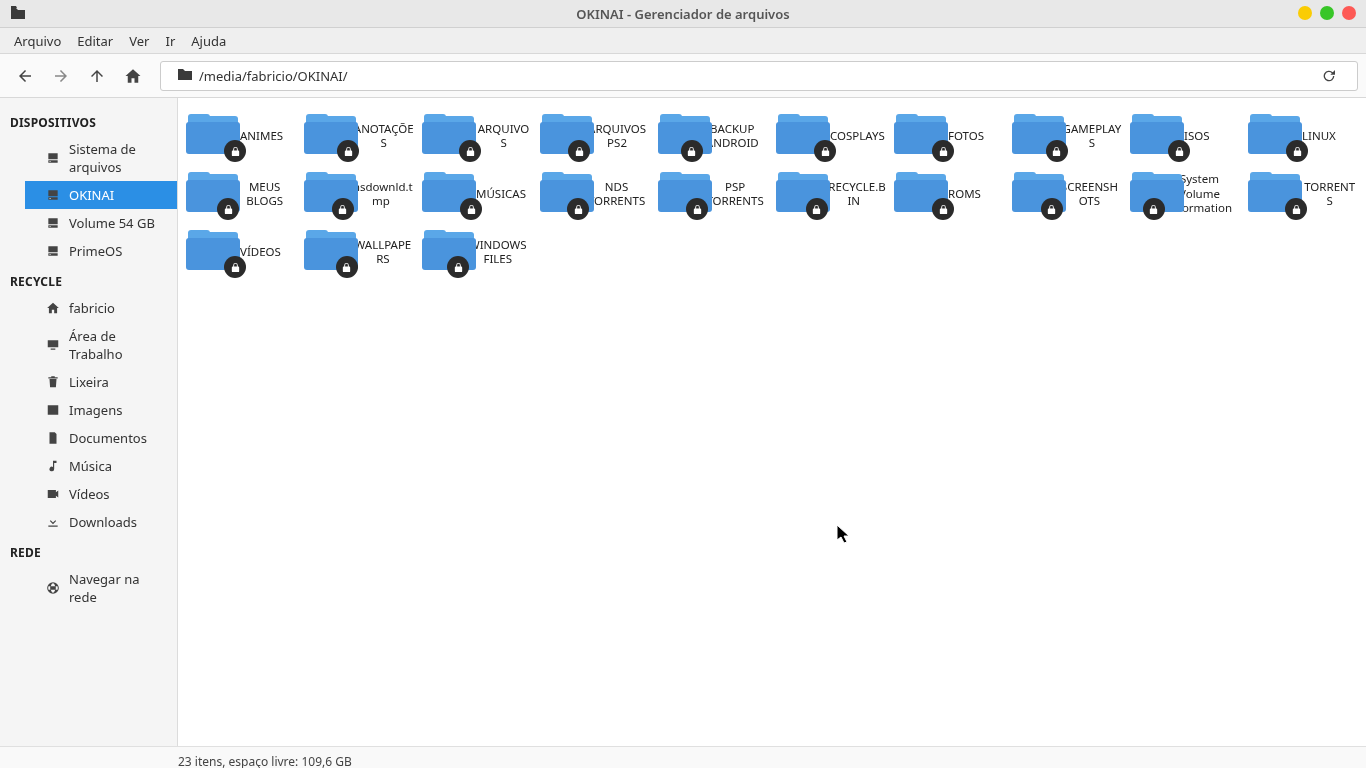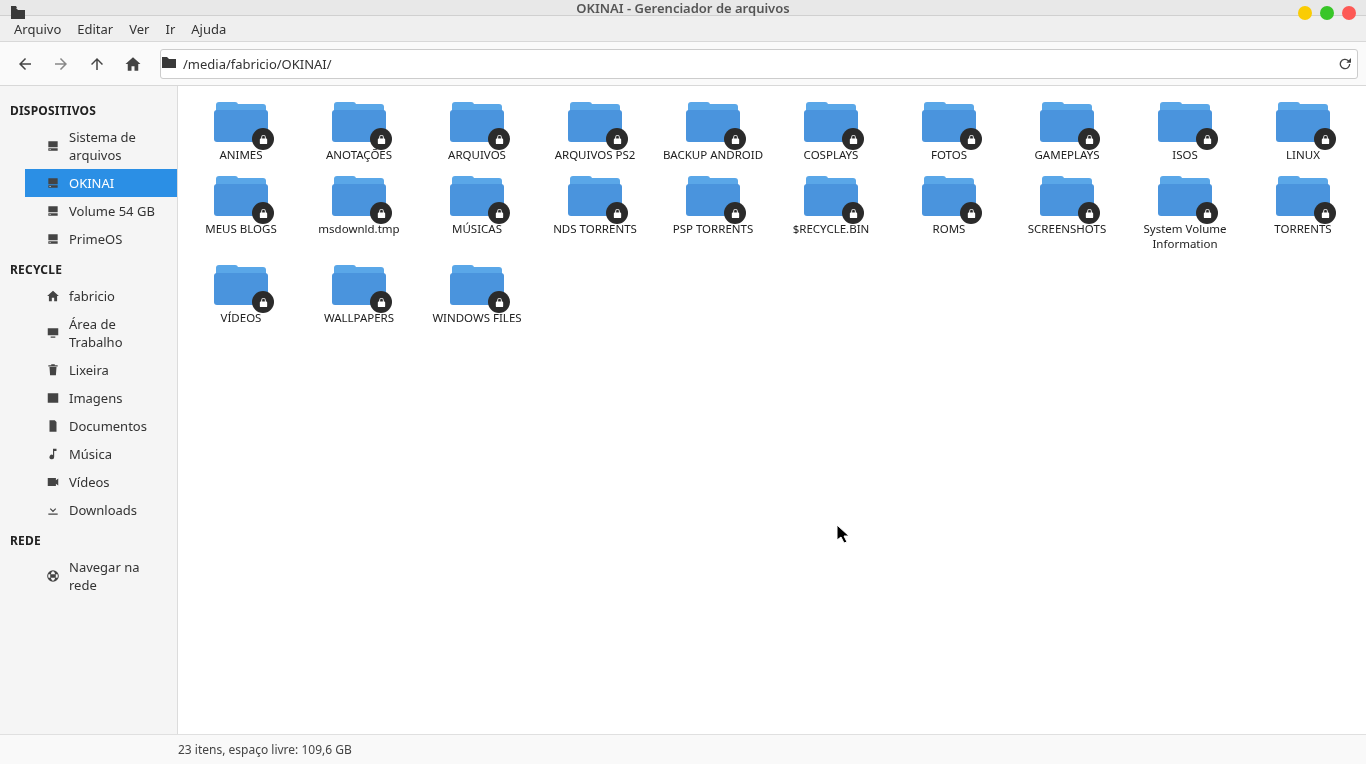--- a/index.html
+++ b/index.html
@@ -1,47 +1,47 @@
 <!DOCTYPE html>
 <html><head>
 <meta charset="utf-8">
 <style>
   * { margin: 0; padding: 0; box-sizing: border-box; }
   body { font-family: "Noto Sans", "Helvetica Neue", Arial, sans-serif; font-size: 13px; color: #333; background: #fff; width: 1366px; height: 768px; overflow: hidden; }
 
-  .titlebar { height: 16px; background: #e8e8e8; display: flex; align-items: center; justify-content: center; position: relative; border-bottom: 1px solid #d0d0d0; }
+  .titlebar { height: 28px; background: #e8e8e8; display: flex; align-items: center; justify-content: center; position: relative; border-bottom: 1px solid #d0d0d0; }
   .titlebar-icon { position: absolute; left: 10px; top: 6px; }
   .titlebar-title { font-weight: 600; color: #555; font-size: 13px; }
   .window-controls { position: absolute; right: 10px; top: 6px; display: flex; gap: 8px; }
   .win-btn { width: 14px; height: 14px; border-radius: 50%; }
   .win-min { background: #facc04; }
   .win-max { background: #38c628; }
   .win-close { background: #fd5955; }
 
   .menubar { height: 26px; background: #efefef; display: flex; padding: 0 6px; gap: 0; border-bottom: 1px solid #d8d8d8; }
   .menu-item { padding: 4px 8px; cursor: pointer; color: #333; }
 
   .toolbar { height: 44px; display: flex; align-items: center; padding: 0 8px; gap: 2px; border-bottom: 1px solid #d8d8d8; background: #fafafa; }
   .nav-btn { width: 34px; height: 32px; display: flex; align-items: center; justify-content: center; background: transparent; border: none; border-radius: 3px; cursor: pointer; }
-  .path-bar { flex: 1; height: 30px; margin-left: 8px; background: #fff; border: 1px solid #ccc; border-radius: 3px; display: flex; align-items: center; padding: 0 0; gap: 6px; }
+  .path-bar { flex: 1; height: 30px; margin-left: 8px; background: #fff; border: 1px solid #ccc; border-radius: 3px; display: flex; align-items: center; padding: 0 16px; gap: 6px; }
   .path-text { flex: 1; color: #333; font-size: 13px; }
   .reload-btn { width: 24px; height: 24px; display: flex; align-items: center; justify-content: center; border: none; background: transparent; cursor: pointer; }
 
   .content { display: flex; height: calc(768px - 28px - 26px - 44px - 22px); }
 
   .sidebar { width: 178px; background: #f5f5f5; border-right: 1px solid #dcdcdc; overflow-y: auto; padding-top: 8px; }
   .sb-heading { font-weight: 700; font-size: 12px; color: #222; padding: 8px 10px 4px; letter-spacing: 0.2px; }
   .sb-item { display: flex; align-items: center; gap: 8px; padding: 5px 10px 5px 20px; cursor: pointer; color: #333; margin-left: 25px; }
   .sb-item.active { background: #2b8fe5; color: #fff; }
   .sb-item.active svg { fill: #fff; }
   .sb-ico { width: 16px; height: 16px; flex: none; display: flex; align-items: center; justify-content: center; }
 
   .main { flex: 1; background: #fff; overflow: auto; padding: 10px 6px; }
   .grid { display: grid; grid-template-columns: repeat(10, 1fr); gap: 4px 4px; }
-  .file-item { display: flex; flex-direction: column; align-items: center; padding: 4px 2px; cursor: pointer; border-radius: 3px; text-align: center; }
+  .file-item { display: flex; flex-direction: row; align-items: center; padding: 4px 2px; cursor: pointer; border-radius: 3px; text-align: center; }
   .file-label { font-size: 11.5px; text-align: center; margin-top: 2px; color: #222; line-height: 1.25; word-break: break-word; max-width: 110px; }
   .folder-ic { position: relative; width: 54px; height: 42px; margin: 2px 0; }
   .folder-back { position: absolute; left: 2px; top: 2px; width: 50px; height: 36px; background: #5aa7e8; border-radius: 3px; }
   .folder-tab { position: absolute; left: 2px; top: 0; width: 22px; height: 10px; background: #5aa7e8; border-radius: 3px 3px 0 0; }
   .folder-front { position: absolute; left: 0; top: 8px; width: 54px; height: 32px; background: #4a94dd; border-radius: 3px; }
   .lock-badge { position: absolute; right: -6px; bottom: -6px; width: 22px; height: 22px; background: #2b2b2b; border-radius: 50%; display: flex; align-items: center; justify-content: center; }
   .lock-badge svg { fill: #fff; }
 
   .statusbar { height: 30px; display: flex; align-items: center; padding: 0 12px 0 178px; font-size: 12px; color: #444; border-top: 1px solid #e0e0e0; background: #f9f9f9; }
   

